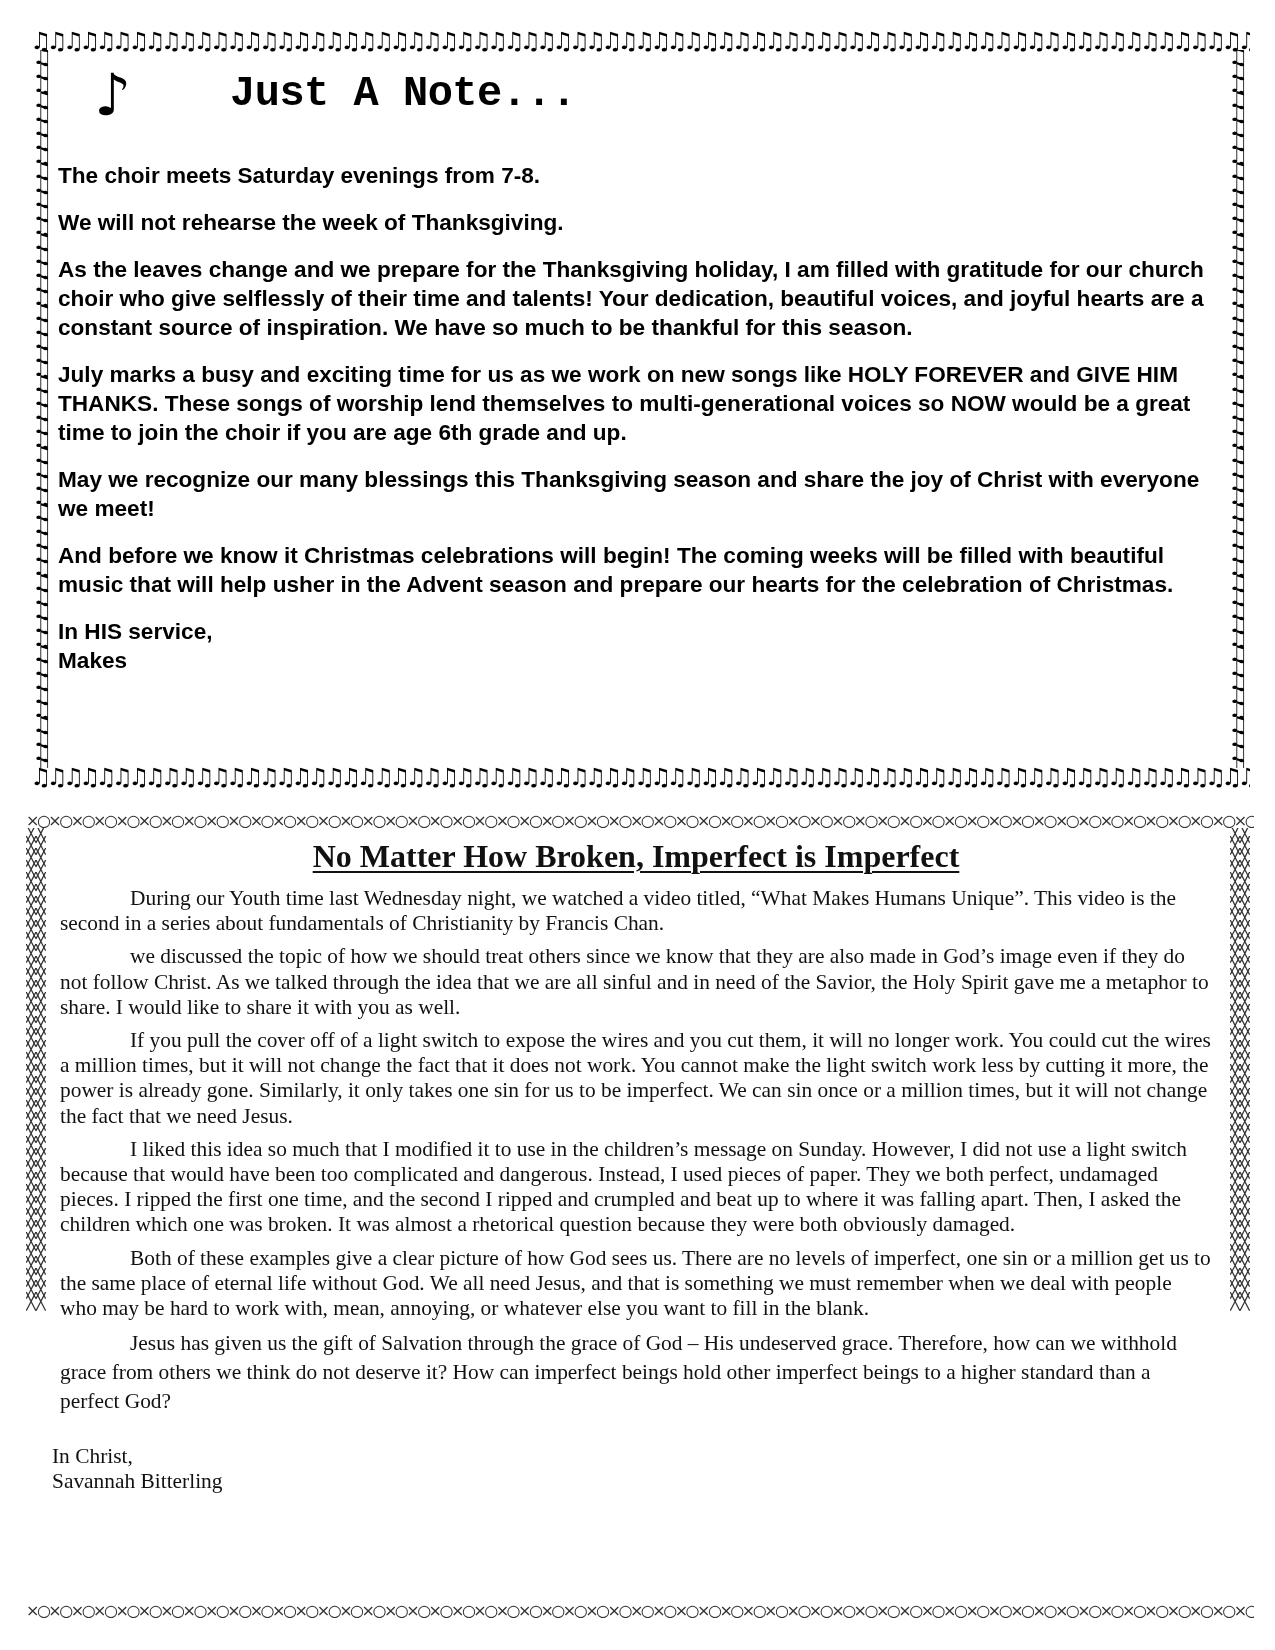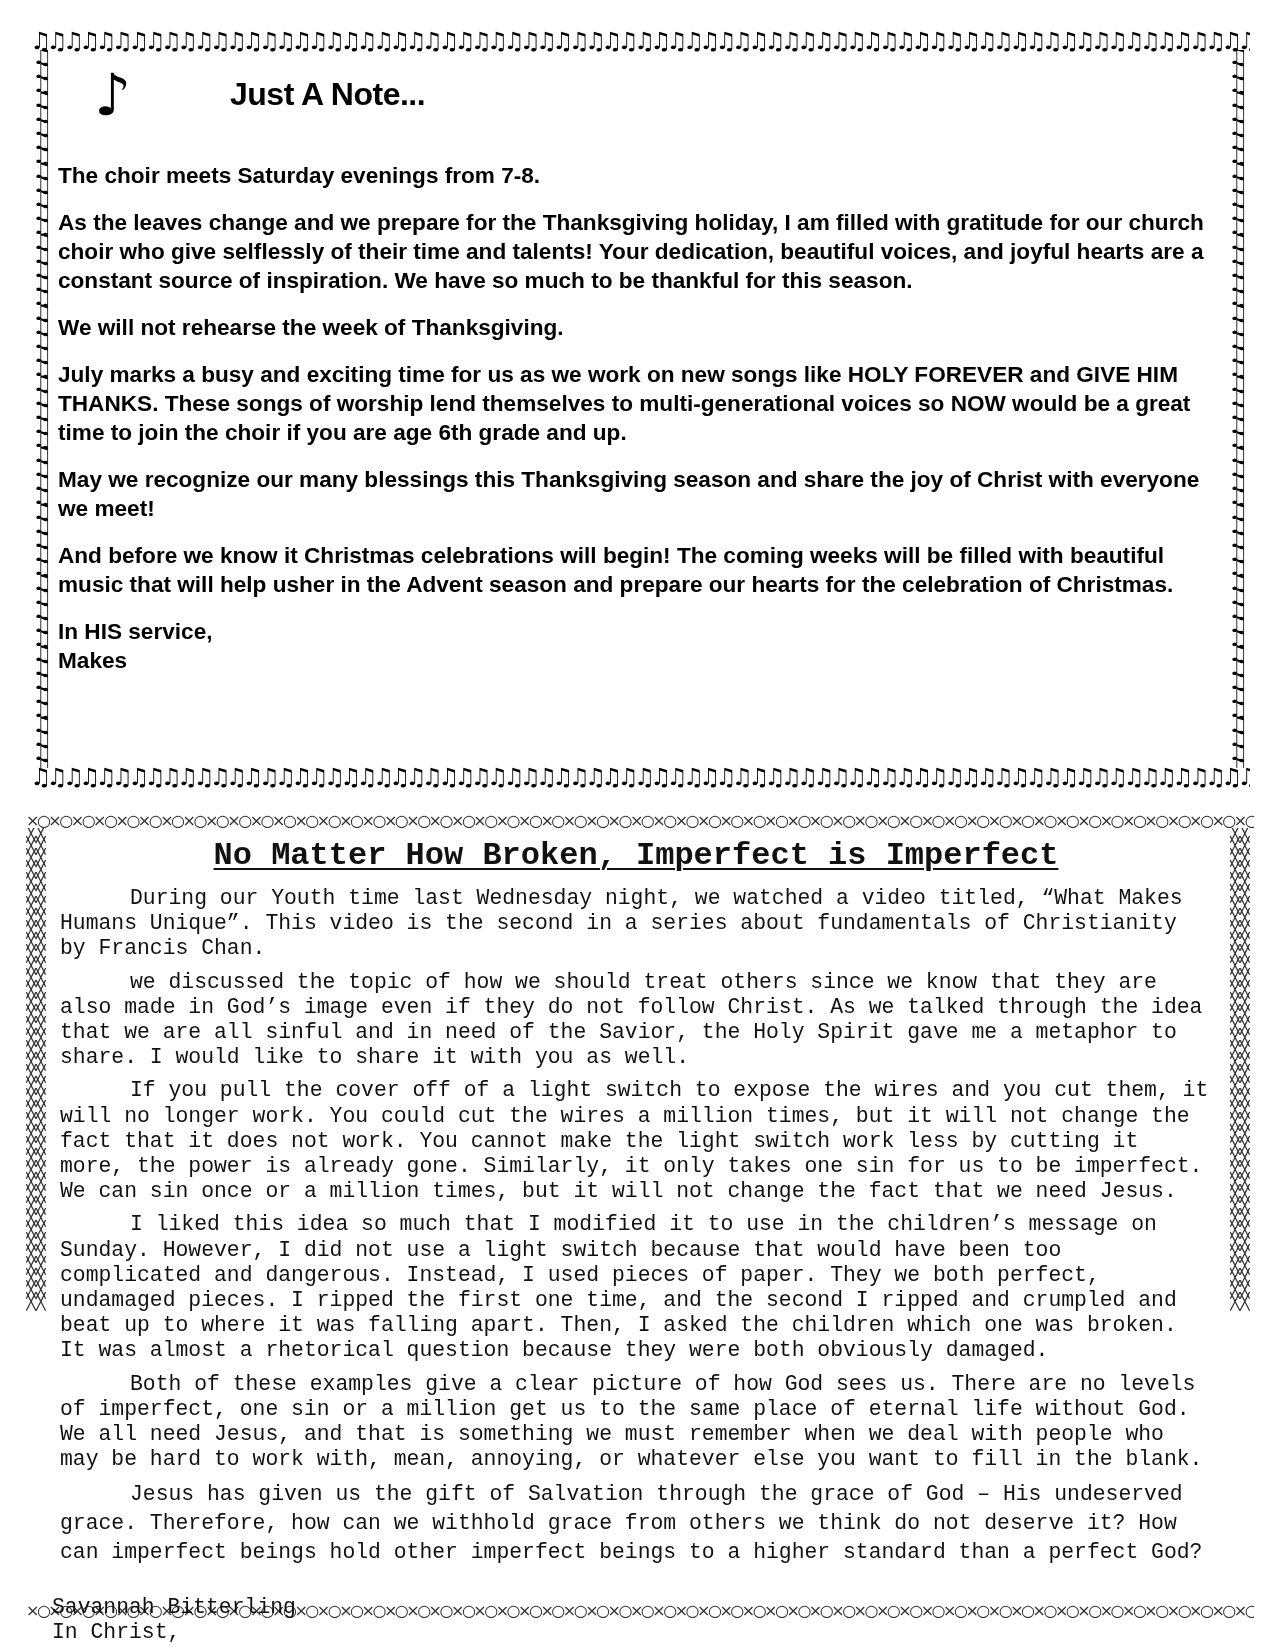--- a/index.html
+++ b/index.html
@@ -25,22 +25,22 @@
   .note-content {
     position: absolute; left: 28px; top: 40px; right: 36px;
     font-family: "Liberation Sans", sans-serif; font-weight: bold; font-size: 22.6px; line-height: 29px; color: #000;
   }
   .note-header { height: 64px; position: relative; }
   .note-header .big-note {
     position: absolute; left: 36px; top: -8px; font-family: "DejaVu Sans", sans-serif;
     font-size: 58px; line-height: 70px; font-weight: normal;
   }
   .note-header .title {
-    position: absolute; left: 172px; top: 2px; font-family: Liberation Sans, sans-serif;
-    font-size: 32px; font-weight: bold; letter-spacing: -0.5px; line-height: 48px;
+    position: absolute; left: 172px; top: 2px; font-family: Liberation Mono, monospace;
+    font-size: 42px; font-weight: bold; letter-spacing: -0.5px; line-height: 48px;
   }
   .note-content p { margin: 0 0 18px 0; }
 
   
   .xo-box { position: absolute; left: 26px; top: 810px; width: 1228px; height: 830px; }
   .xo-h {
     position: absolute; left: 0; right: 0; height: 22px; overflow: hidden; white-space: nowrap;
     font-family: "DejaVu Sans", sans-serif; font-size: 16px; line-height: 22px; color: #333;
     letter-spacing: -2.5px;
   }
@@ -49,21 +49,21 @@
   .xo-v {
     position: absolute; top: 18px; bottom: 36px; width: 20px; overflow: hidden;
     font-family: "DejaVu Sans", sans-serif; font-size: 16px; color: #333;
     line-height: 12px; word-break: break-all; text-align: center;
   }
   .xo-v.left { left: 0; }
   .xo-v.right { right: 4px; }
 
   .xo-content {
     position: absolute; left: 26px; top: 26px; right: 34px;
-    font-family: Liberation Mono, monospace; font-size: 21.4px; line-height: 25.2px; color: #111;
+    font-family: Liberation Serif, serif; font-size: 21.4px; line-height: 25.2px; color: #111;
   }
   .xo-title {
     text-align: center; font-size: 32px; line-height: 40px; text-decoration: underline;
     text-decoration-thickness: 1.5px; text-underline-offset: 4px; margin: 0 0 10px 0; color: #111;
   }
   .xo-content p { margin: 8px; text-indent: 70px; }
   .xo-content .last { line-height: 29px; }
   .signoff { margin-top: 28px; }
   .signoff div { line-height: 25px; }
 </style>
@@ -78,22 +78,22 @@
 
   <div class="note-content">
     <div class="note-header">
       <span class="big-note">♪</span>
       <span class="title">Just A Note...</span>
     </div>
     <p>
       <br>
       <span>The choir meets Saturday evenings from 7-8.</span>
     </p>
+    <p>We will not rehearse the week of Thanksgiving.</p>
     <p>As the leaves change and we prepare for the Thanksgiving holiday, I am filled with gratitude for our church choir who give selflessly of their time and talents! Your dedication, beautiful voices, and joyful hearts are a constant source of inspiration. We have so much to be thankful for this season.</p>
-    <p>We will not rehearse the week of Thanksgiving.</p>
     <p>July marks a busy and exciting time for us as we work on new songs like HOLY FOREVER and GIVE HIM THANKS.  These songs of worship lend themselves to multi-generational voices so NOW would be a great time to join the choir if you are age 6th grade and up.</p>
     <p>May we recognize our many blessings this Thanksgiving season and share the joy of Christ with everyone we meet!</p>
     <p>And before we know it Christmas celebrations will begin! The coming weeks will be filled with beautiful music that will help usher in the Advent season and prepare our hearts for the celebration of Christmas.</p>
     <p style="margin:0;">
       <span>In HIS service,</span><br>
       <span>Makes</span>
     </p>
   </div>
 </section>
 
@@ -105,17 +105,17 @@
 
   <div class="xo-content">
     <h2 class="xo-title">No Matter How Broken, Imperfect is Imperfect</h2>
     <p>During our Youth time last Wednesday night, we watched a video titled, “What Makes Humans Unique”. This video is the second in a series about fundamentals of Christianity by Francis Chan.</p>
     <p style="text-indent: 70px;">we discussed the topic of how we should treat others since we know that they are also made in God’s image even if they do not follow Christ. As we talked through the idea that we are all sinful and in need of the Savior, the Holy Spirit gave me a metaphor to share. I would like to share it with you as well.</p>
     <p>If you pull the cover off of a light switch to expose the wires and you cut them, it will no longer work. You could cut the wires a million times, but it will not change the fact that it does not work. You cannot make the light switch work less by cutting it more, the power is already gone. Similarly, it only takes one sin for us to be imperfect. We can sin once or a million times, but it will not change the fact that we need Jesus.</p>
     <p>I liked this idea so much that I modified it to use in the children’s message on Sunday. However, I did not use a light switch because that would have been too complicated and dangerous. Instead, I used pieces of paper. They we both perfect, undamaged pieces. I ripped the first one time, and the second I ripped and crumpled and beat up to where it was falling apart. Then, I asked the children which one was broken. It was almost a rhetorical question because they were both obviously damaged.</p>
     <p>Both of these examples give a clear picture of how God sees us. There are no levels of imperfect, one sin or a million get us to the same place of eternal life without God. We all need Jesus, and that is something we must remember when we deal with people who may be hard to work with, mean, annoying, or whatever else you want to fill in the blank.</p>
     <p class="last">Jesus has given us the gift of Salvation through the grace of God – His undeserved grace. Therefore, how can we withhold grace from others we think do not deserve it? How can imperfect beings hold other imperfect beings to a higher standard than a perfect God?</p>
     <div class="signoff">
+      <div>In Christ,</div>
       <div>Savannah Bitterling</div>
-      <div>In Christ,</div>
     </div>
   </div>
 </section>
 
 </body></html>

